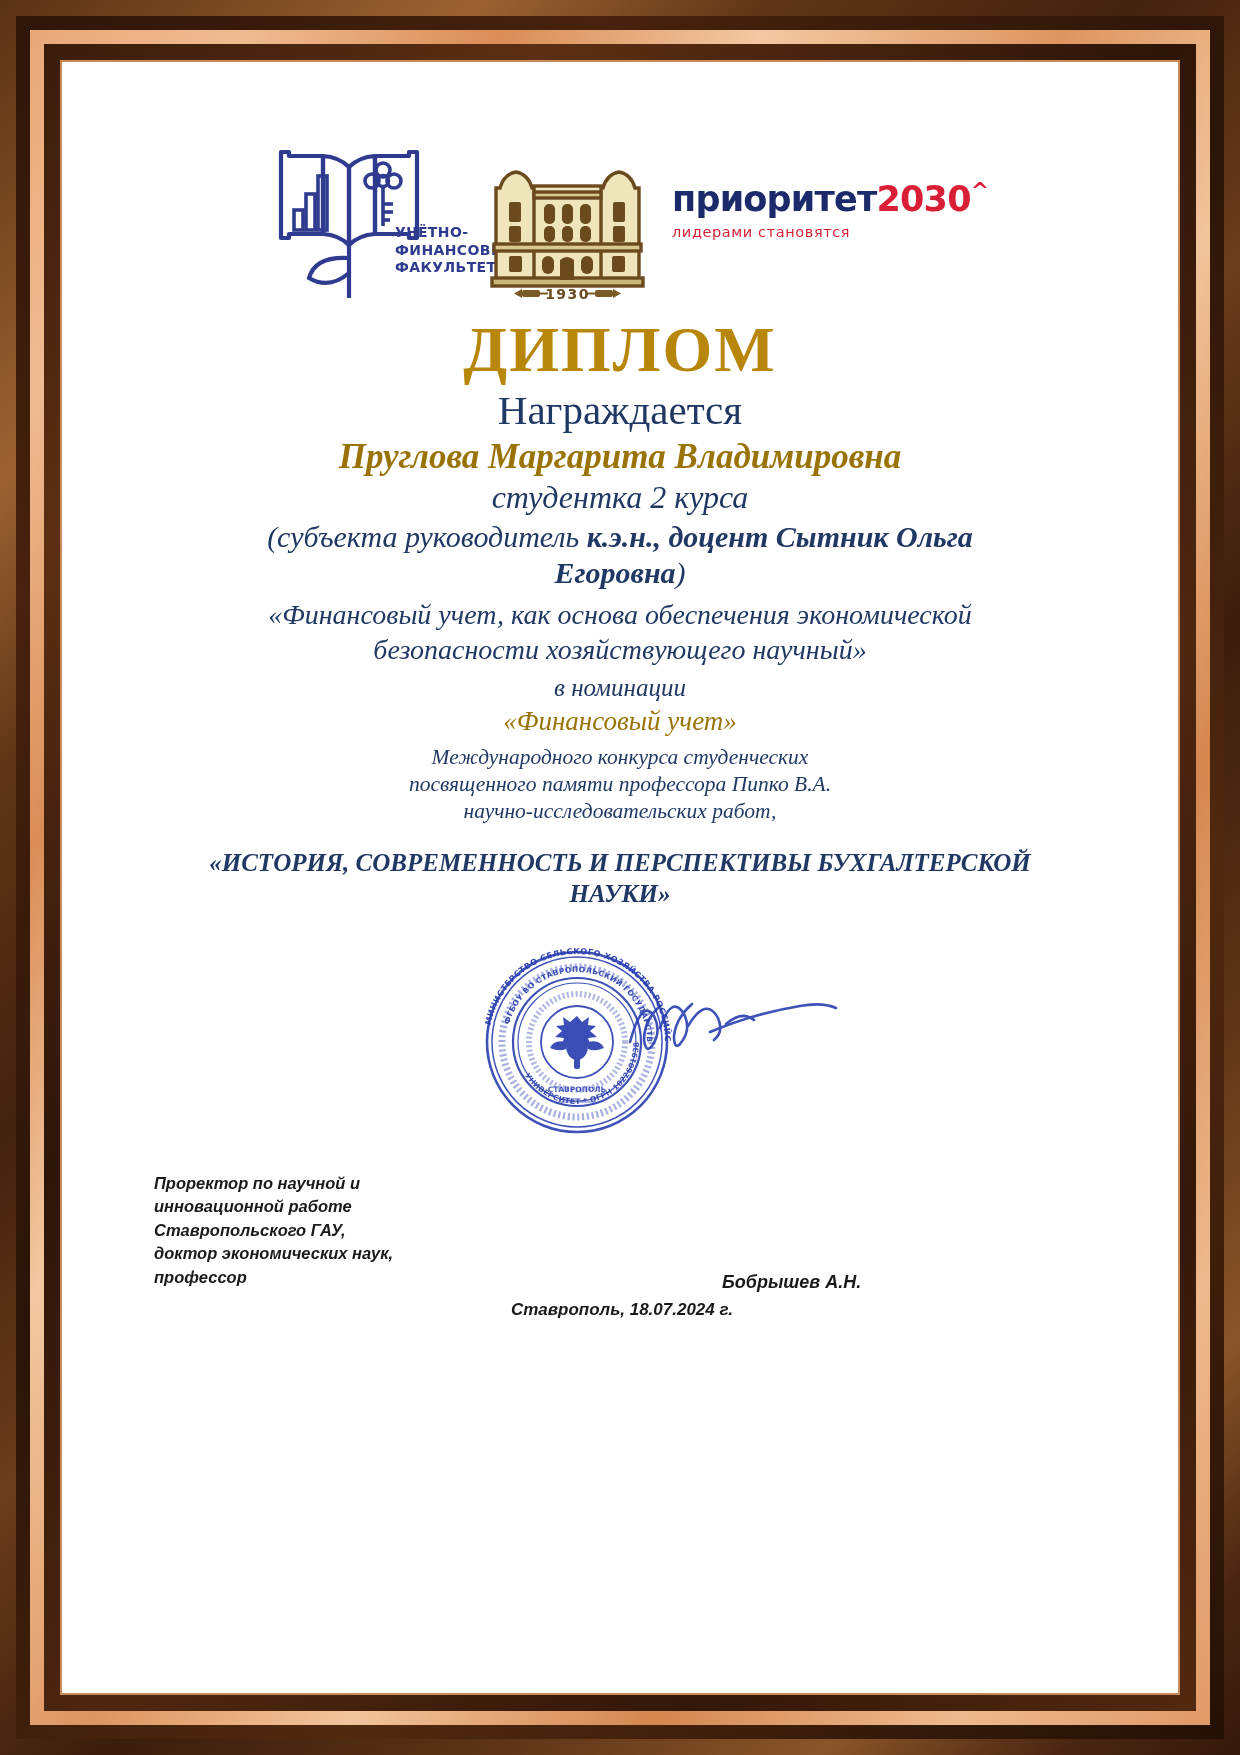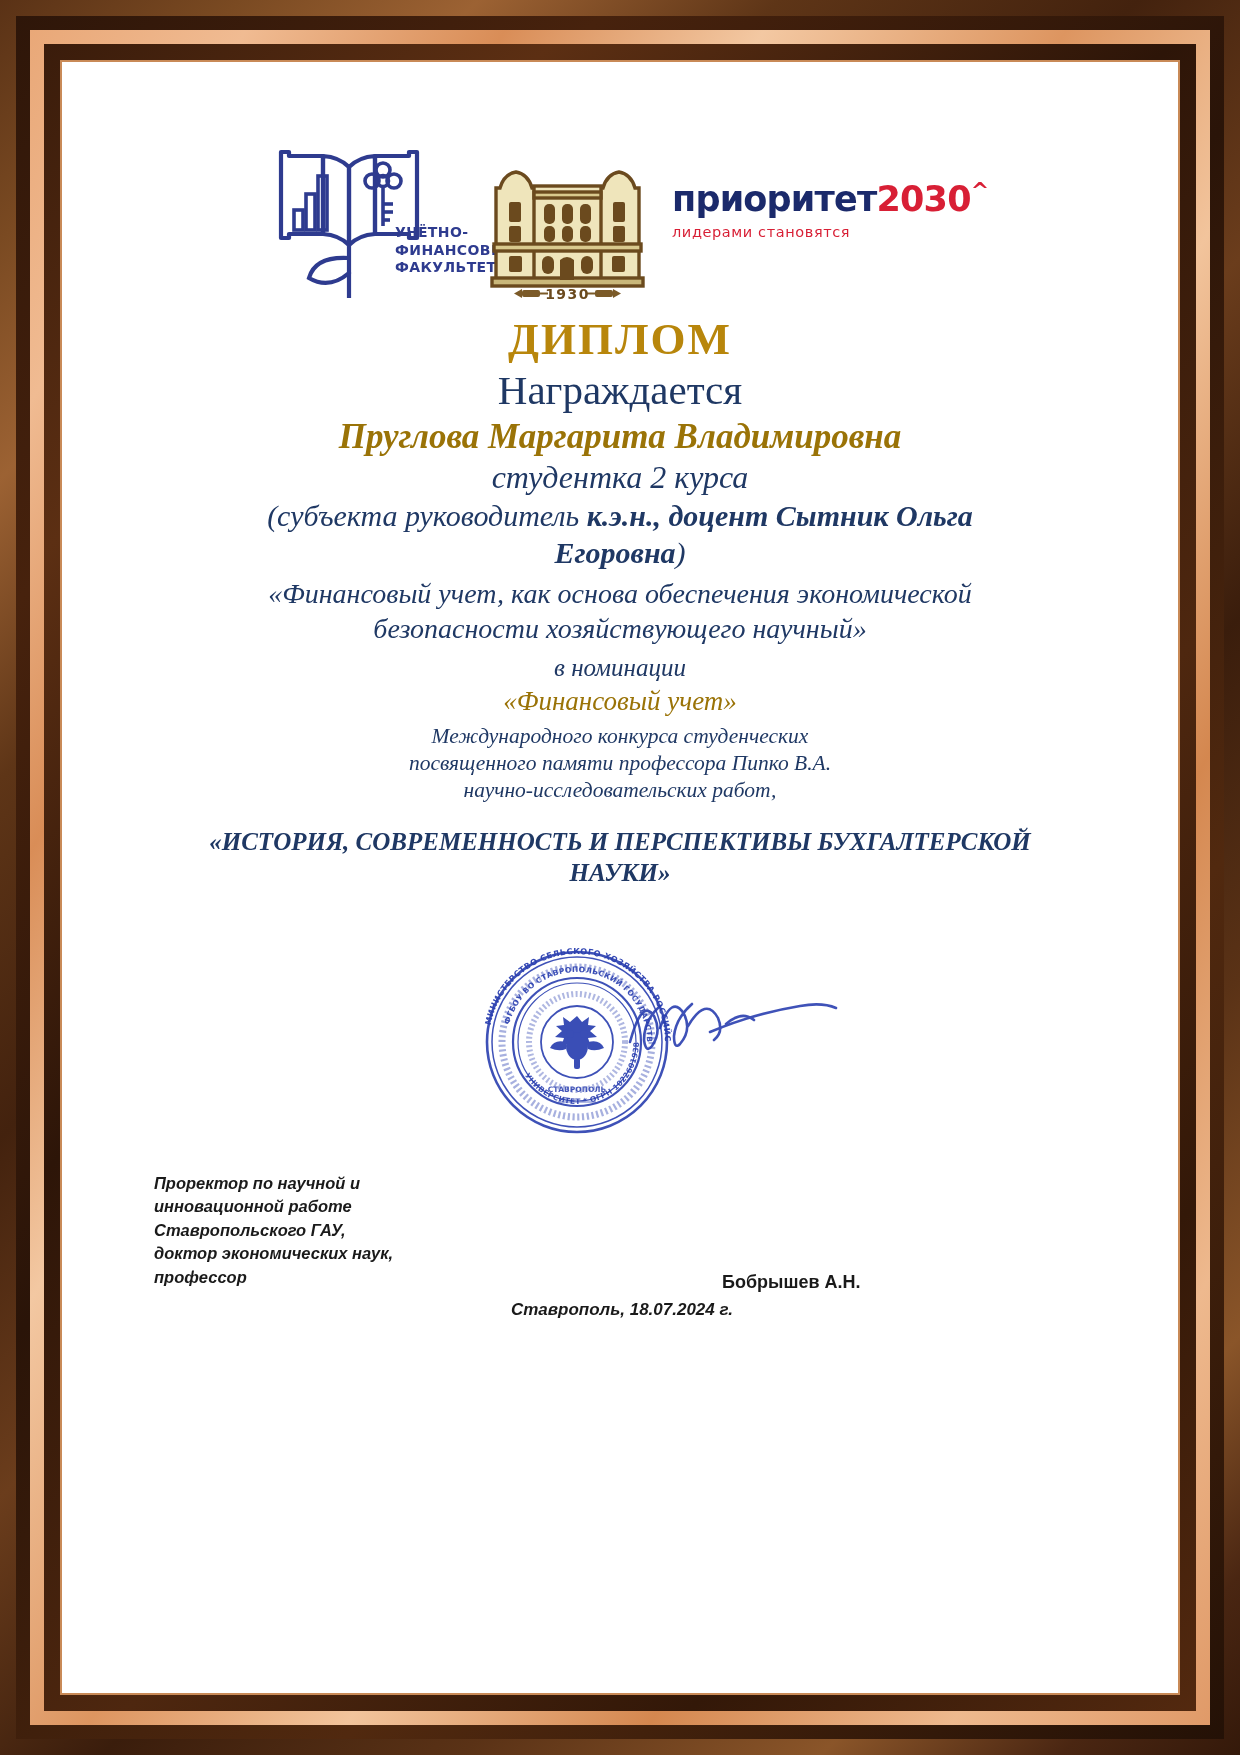--- a/index.html
+++ b/index.html
@@ -131,21 +131,21 @@
   }
 
   
   .body-block {
     position: absolute;
     left: 0; top: 253px;
     width: 1116px;
     text-align: center;
   }
   .t-diplom {
-    font-size: 45px;
+    font-size: 64px;
     font-weight: bold;
     color: #b8860b;
     letter-spacing: 2px;
     line-height: 1.08;
     margin-bottom: 4px;
   }
   .t-awarded {
     font-size: 41px;
     color: #1f3864;
     line-height: 1.12;
@@ -258,20 +258,21 @@
     line-height: 1.42;
     text-align: left;
   }
   .f-signer {
     position: absolute;
     left: 660px; top: 100px;
     width: 300px;
     font-family: "Liberation Sans", sans-serif;
     font-size: 18px;
     font-weight: bold;
+    font-style: italic;
     color: #1a1a1a;
     text-align: left;
   }
   .f-place-date {
     position: absolute;
     left: 340px; top: 128px;
     width: 440px;
     font-family: "Liberation Sans", sans-serif;
     font-size: 17px;
     font-weight: bold;

